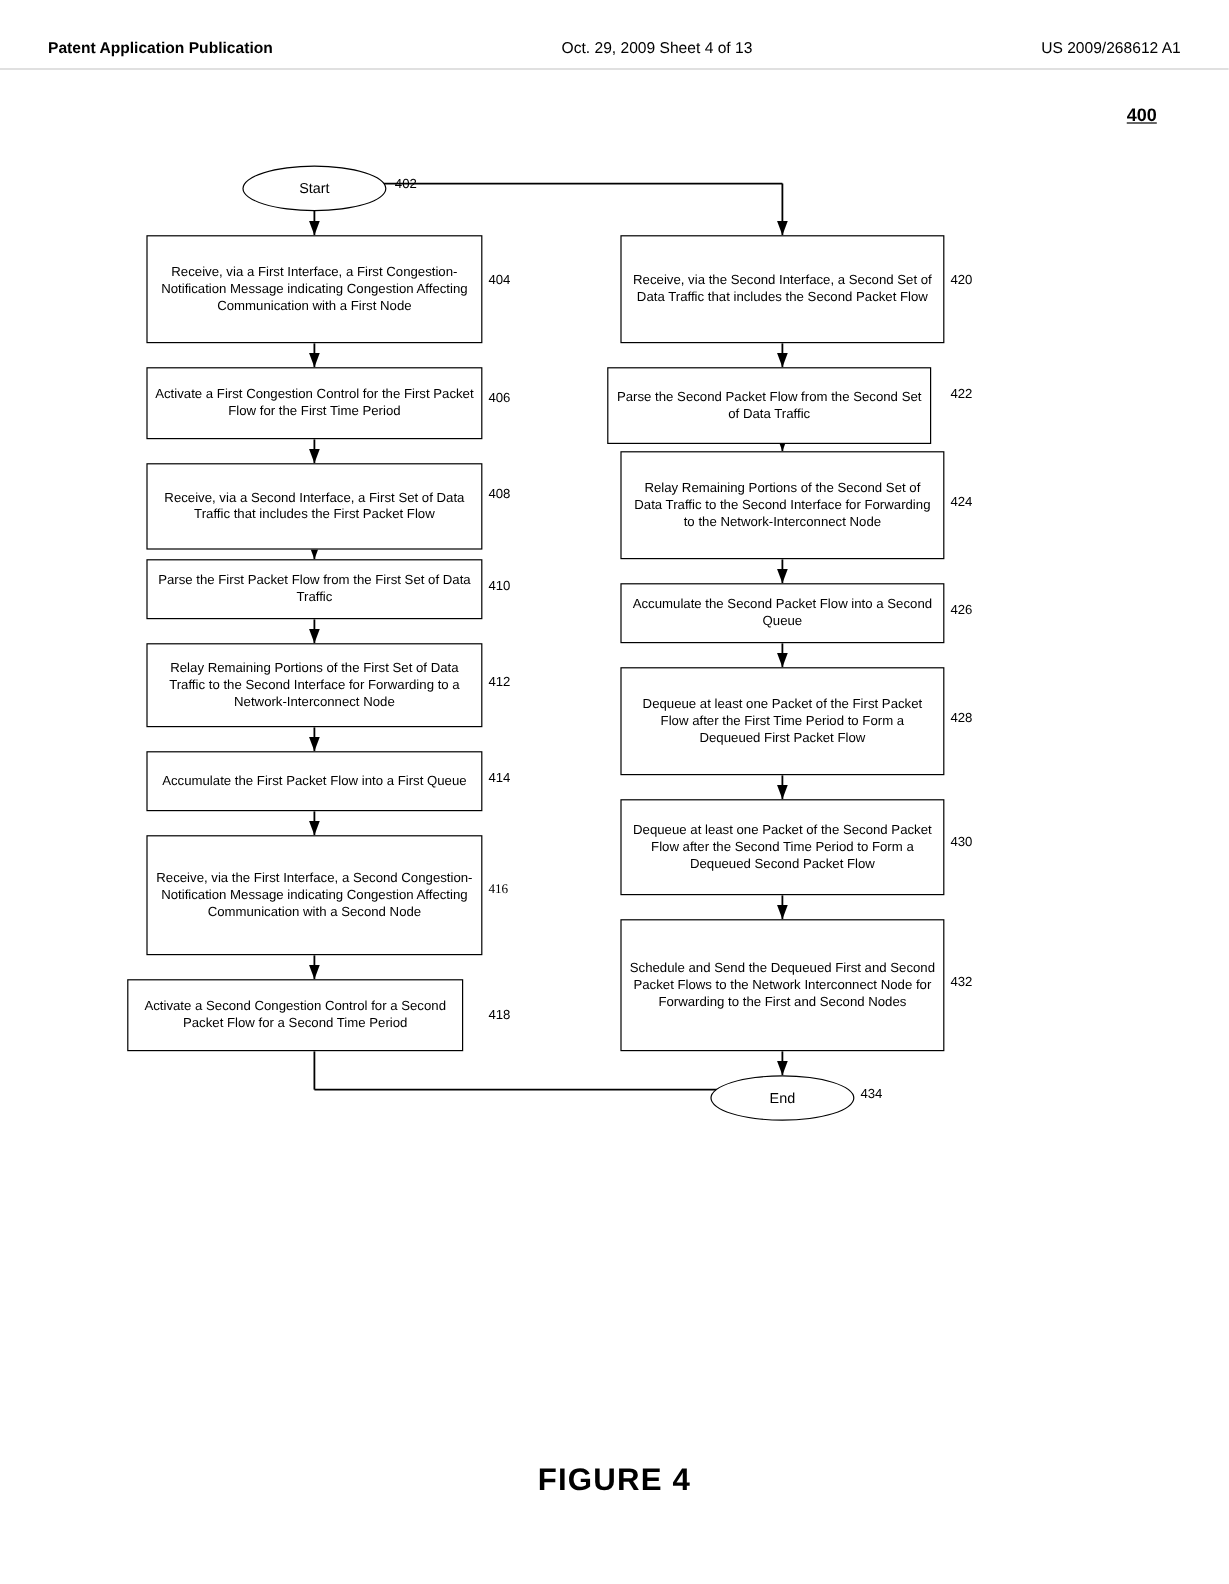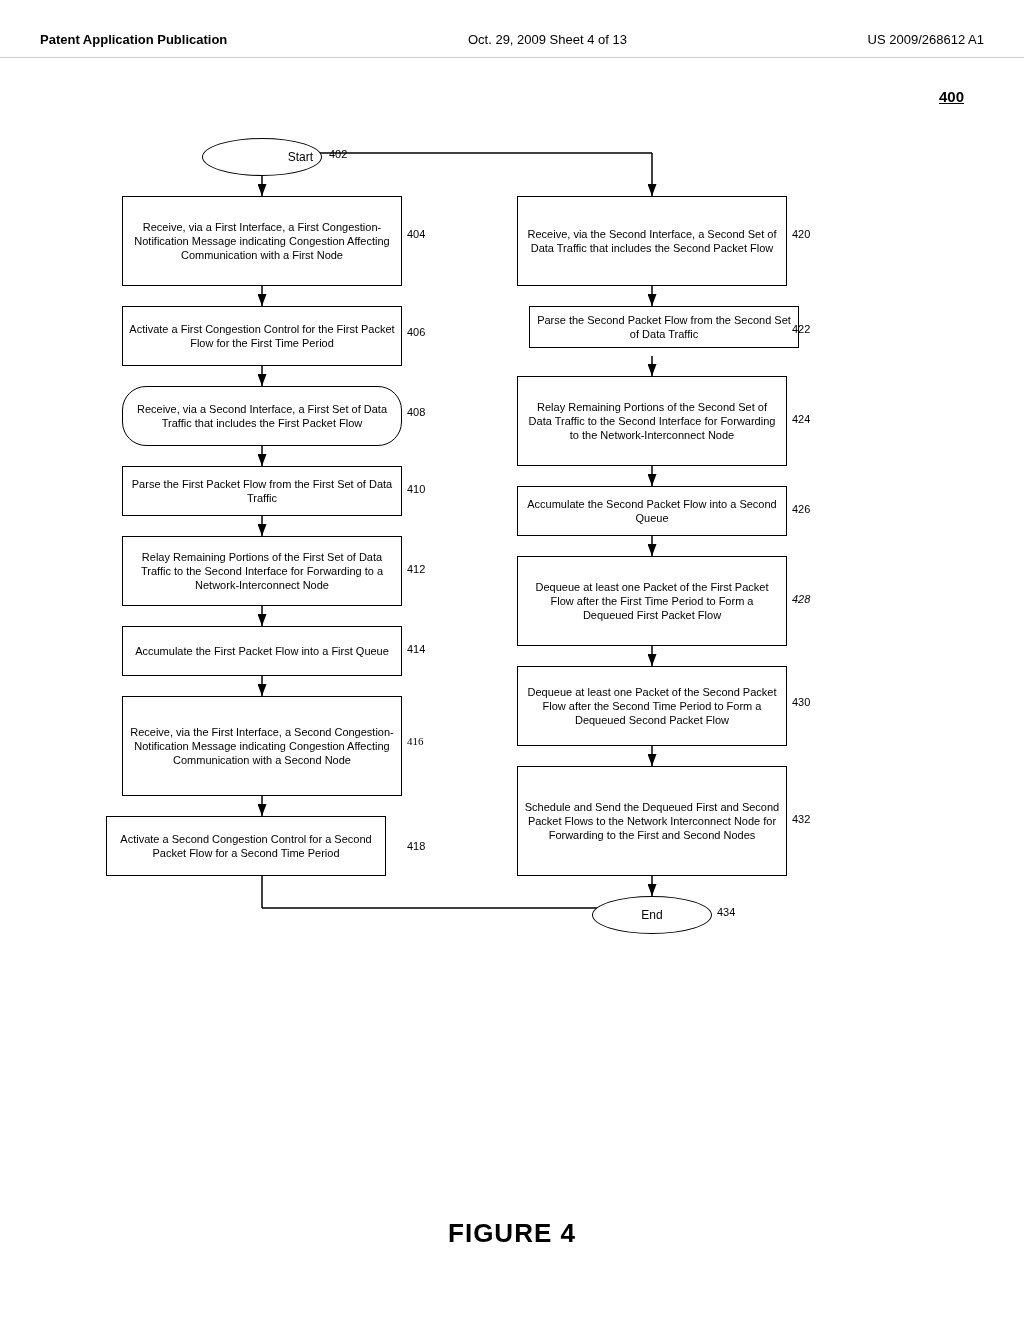--- a/index.html
+++ b/index.html
@@ -155,42 +155,42 @@
 
       <line x1="590" y1="648" x2="590" y2="668" stroke="#000" stroke-width="1.5" marker-end="url(#arrowhead)"></line>
 
       <line x1="590" y1="778" x2="590" y2="798" stroke="#000" stroke-width="1.5" marker-end="url(#arrowhead)"></line>
 
       <line x1="200" y1="778" x2="200" y2="810" stroke="#000" stroke-width="1.5"></line>
       <line x1="200" y1="810" x2="590" y2="810" stroke="#000" stroke-width="1.5"></line>
 
     </svg>
 
-    <div class="fc-oval" style="left:140px; top:40px; width:120px; height:38px;justify-content:flex-end;">
+    <div class="fc-oval" style="left:140px; top:40px; width:120px; height:38px;">
       <span>Start</span>
     </div>
     <div class="fc-label" style="left:267px; top:50px;">
       <span>402</span>
     </div>
 
     <div class="fc-box" style="left:60px; top:98px; width:280px; height:90px;">
       <span>Receive, via a First Interface, a First Congestion-Notification Message indicating Congestion Affecting Communication with a First Node</span>
     </div>
     <div class="fc-label" style="left:345px; top:130px;">
       <span>404</span>
     </div>
 
     <div class="fc-box" style="left:60px; top:208px; width:280px; height:60px;">
       <span>Activate a First Congestion Control for the First Packet Flow for the First Time Period</span>
     </div>
     <div class="fc-label" style="left:345px; top:228px;">
       <span>406</span>
     </div>
 
-    <div class="fc-box" style="left:60px; top:288px; width:280px; height:60px;border-radius:24px;">
+    <div class="fc-box" style="left:60px; top:288px; width:280px; height:72px;">
       <span>Receive, via a Second Interface, a First Set of Data Traffic that includes the First Packet Flow</span>
     </div>
     <div class="fc-label" style="left:345px; top:308px;">
       <span>408</span>
     </div>
 
     <div class="fc-box" style="left:60px; top:368px; width:280px; height:50px;">
       <span>Parse the First Packet Flow from the First Set of Data Traffic</span>
     </div>
     <div class="fc-label" style="left:345px; top:385px;">
@@ -225,21 +225,21 @@
       <span>418</span>
     </div>
 
     <div class="fc-box" style="left:455px; top:98px; width:270px; height:90px;">
       <span>Receive, via the Second Interface, a Second Set of Data Traffic that includes the Second Packet Flow</span>
     </div>
     <div class="fc-label" style="left:730px; top:130px;">
       <span>420</span>
     </div>
 
-    <div class="fc-box" style="left:467px; top:208px; width:270px; height:42px;">
+    <div class="fc-box" style="left:444px; top:208px; width:270px; height:64px;">
       <span>Parse the Second Packet Flow from the Second Set of Data Traffic</span>
     </div>
     <div class="fc-label" style="left:730px; top:225px;">
       <span>422</span>
     </div>
 
     <div class="fc-box" style="left:455px; top:278px; width:270px; height:90px;">
       <span>Relay Remaining Portions of the Second Set of Data Traffic to the Second Interface for Forwarding to the Network-Interconnect Node</span>
     </div>
     <div class="fc-label" style="left:730px; top:315px;">
@@ -249,21 +249,21 @@
     <div class="fc-box" style="left:455px; top:388px; width:270px; height:50px;">
       <span>Accumulate the Second Packet Flow into a Second Queue</span>
     </div>
     <div class="fc-label" style="left:730px; top:405px;">
       <span>426</span>
     </div>
 
     <div class="fc-box" style="left:455px; top:458px; width:270px; height:90px;">
       <span>Dequeue at least one Packet of the First Packet Flow after the First Time Period to Form a Dequeued First Packet Flow</span>
     </div>
-    <div class="fc-label" style="left:730px; top:495px;font-style:italic;">
+    <div class="fc-label" style="left:730px; top:495px;">
       <span>428</span>
     </div>
 
     <div class="fc-box" style="left:455px; top:568px; width:270px; height:80px;">
       <span>Dequeue at least one Packet of the Second Packet Flow after the Second Time Period to Form a Dequeued Second Packet Flow</span>
     </div>
     <div class="fc-label" style="left:730px; top:598px;">
       <span>430</span>
     </div>
 

